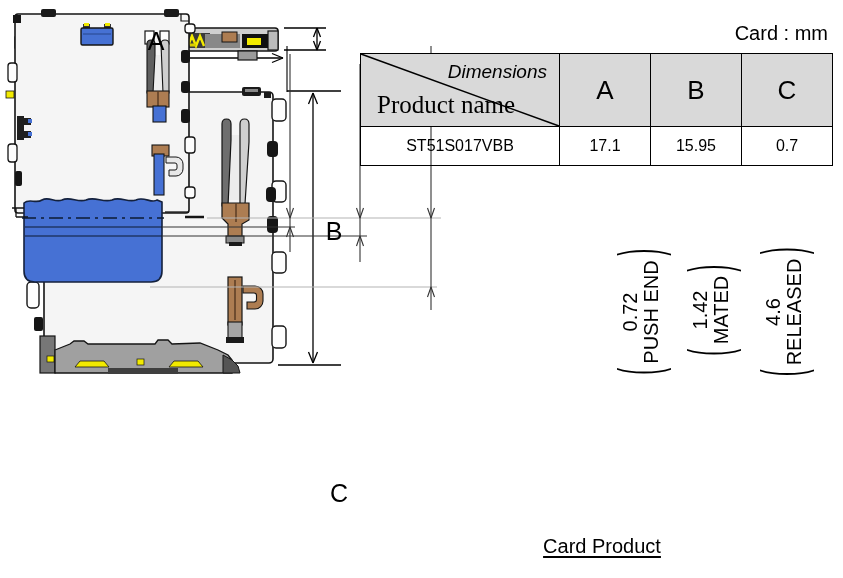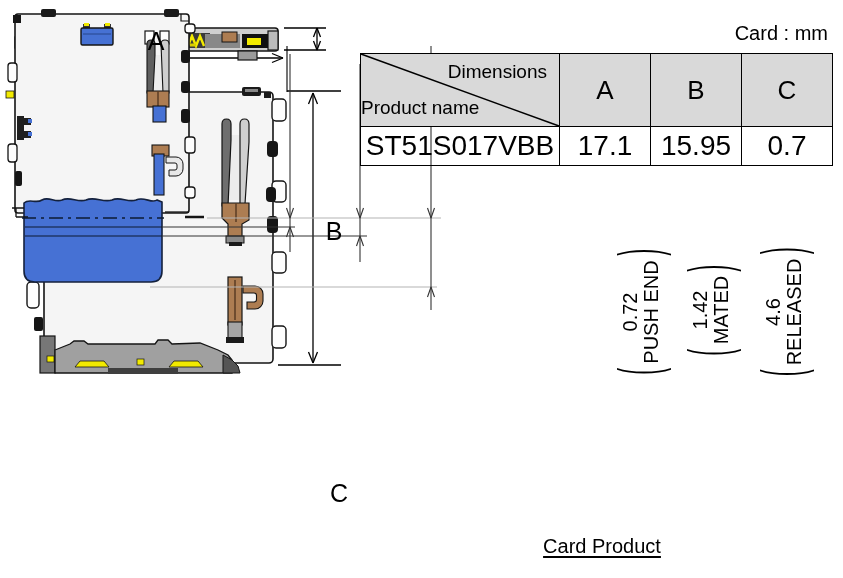--- a/index.html
+++ b/index.html
@@ -17,24 +17,24 @@
 
   
   table.dims{
     position:absolute;left:360px;top:53px;border-collapse:collapse;table-layout:fixed;
     font-size:24px;
   }
   table.dims td{border:1.5px solid #000;text-align:center;vertical-align:middle;padding:0;}
   table.dims tr.hdr td{background:#d9d9d9;font-size:26px;}
   td.corner-cell{position:relative;width:198px;height:72px;}
   .col-abc{width:90px;}
-  .corner-tr{position:absolute;top:7px;right:12px;font-size:19px;}
-  .corner-bl{position:absolute;bottom:7px;left:0;font-size:19px;}
+  .corner-tr{position:absolute;top:7px;right:12px;font-size:19px;font-style:italic;}
+  .corner-bl{position:absolute;bottom:7px;left:16px;font-size:25px;font-family:Liberation Serif, serif;}
   .corner-diag{position:absolute;left:0;top:0;width:100%;height:100%;}
-  tr.datarow td{height:38px;font-size:28px;}
+  tr.datarow td{height:38px;font-size:16px;}
   td.product{font-size:25px;}
 
   
   .rot-label{
     position:absolute;display:flex;align-items:center;justify-content:center;gap:3px;
     transform:rotate(-90deg);font-size:20px;line-height:21px;white-space:nowrap;
   }
   .rot-label .rl-text{text-align:center;}
   .paren{display:inline-block;font-size:28px;line-height:1;font-weight:300;transform:scale(0.75,2.05);}
 

